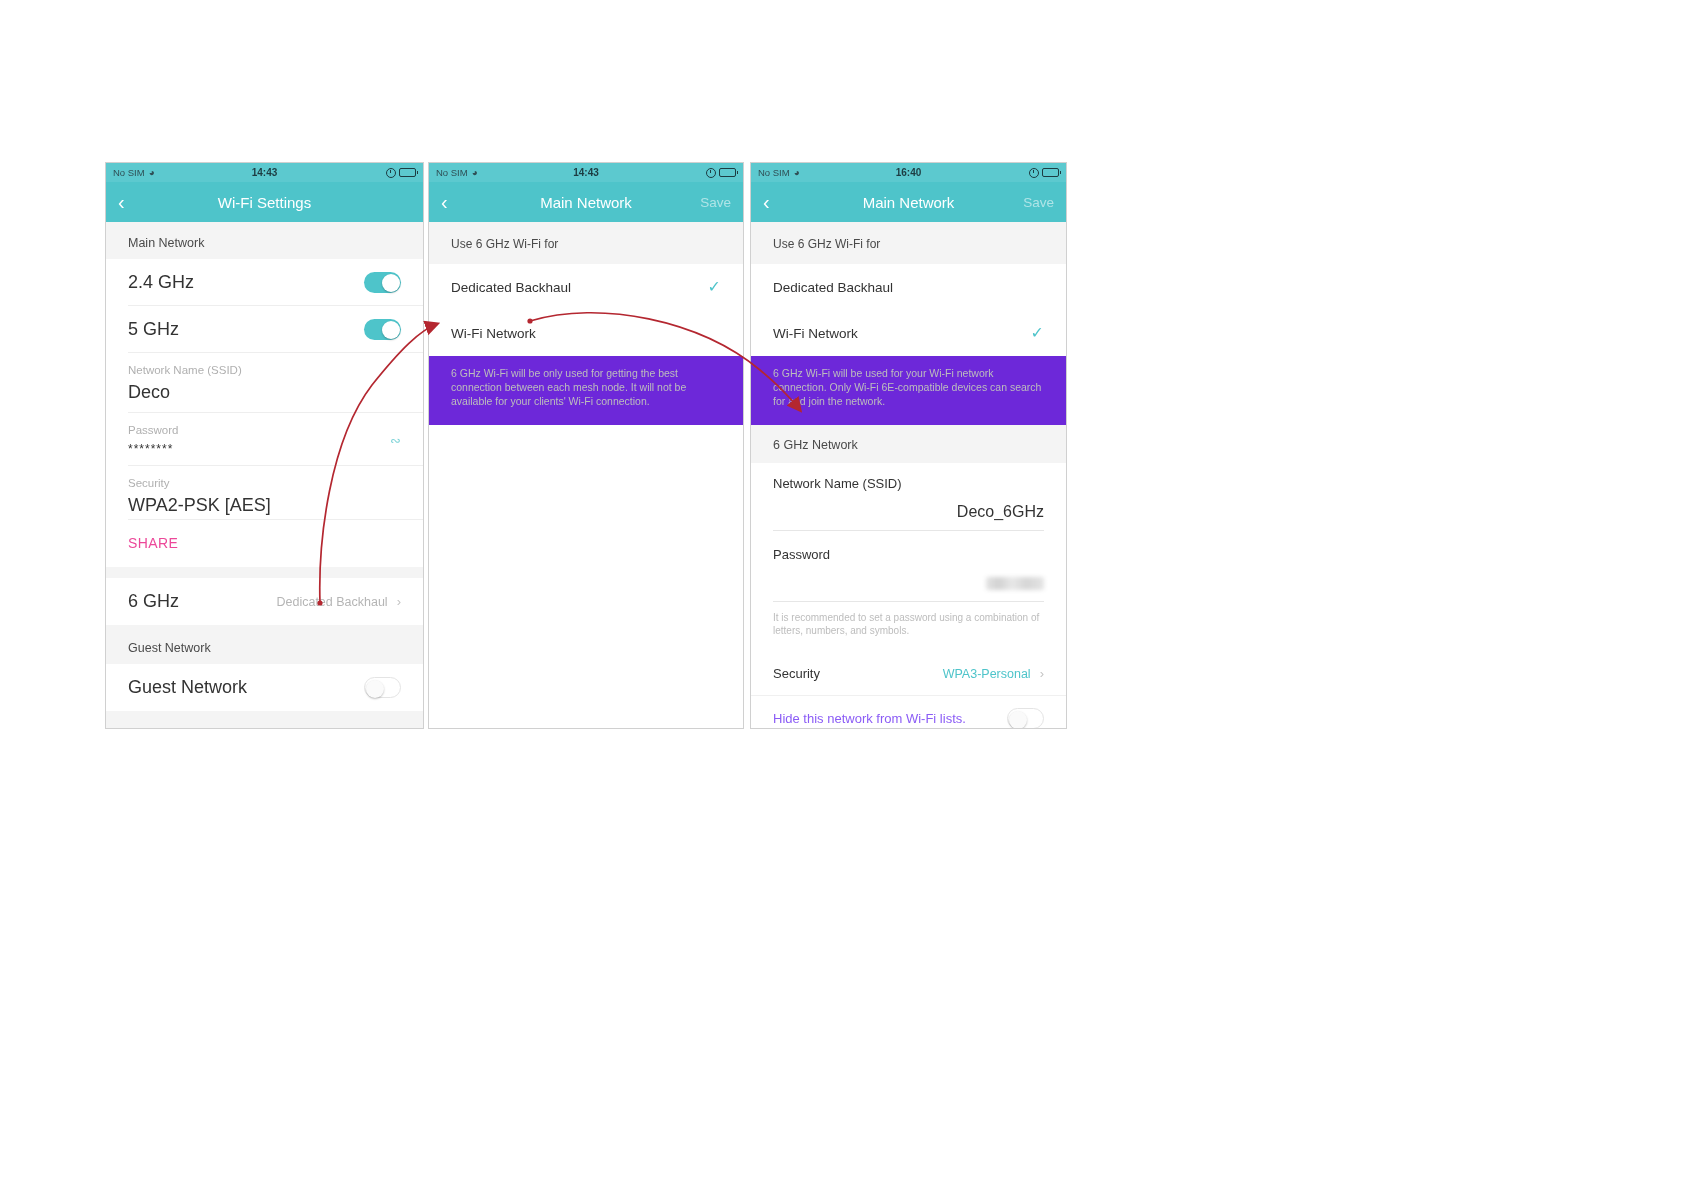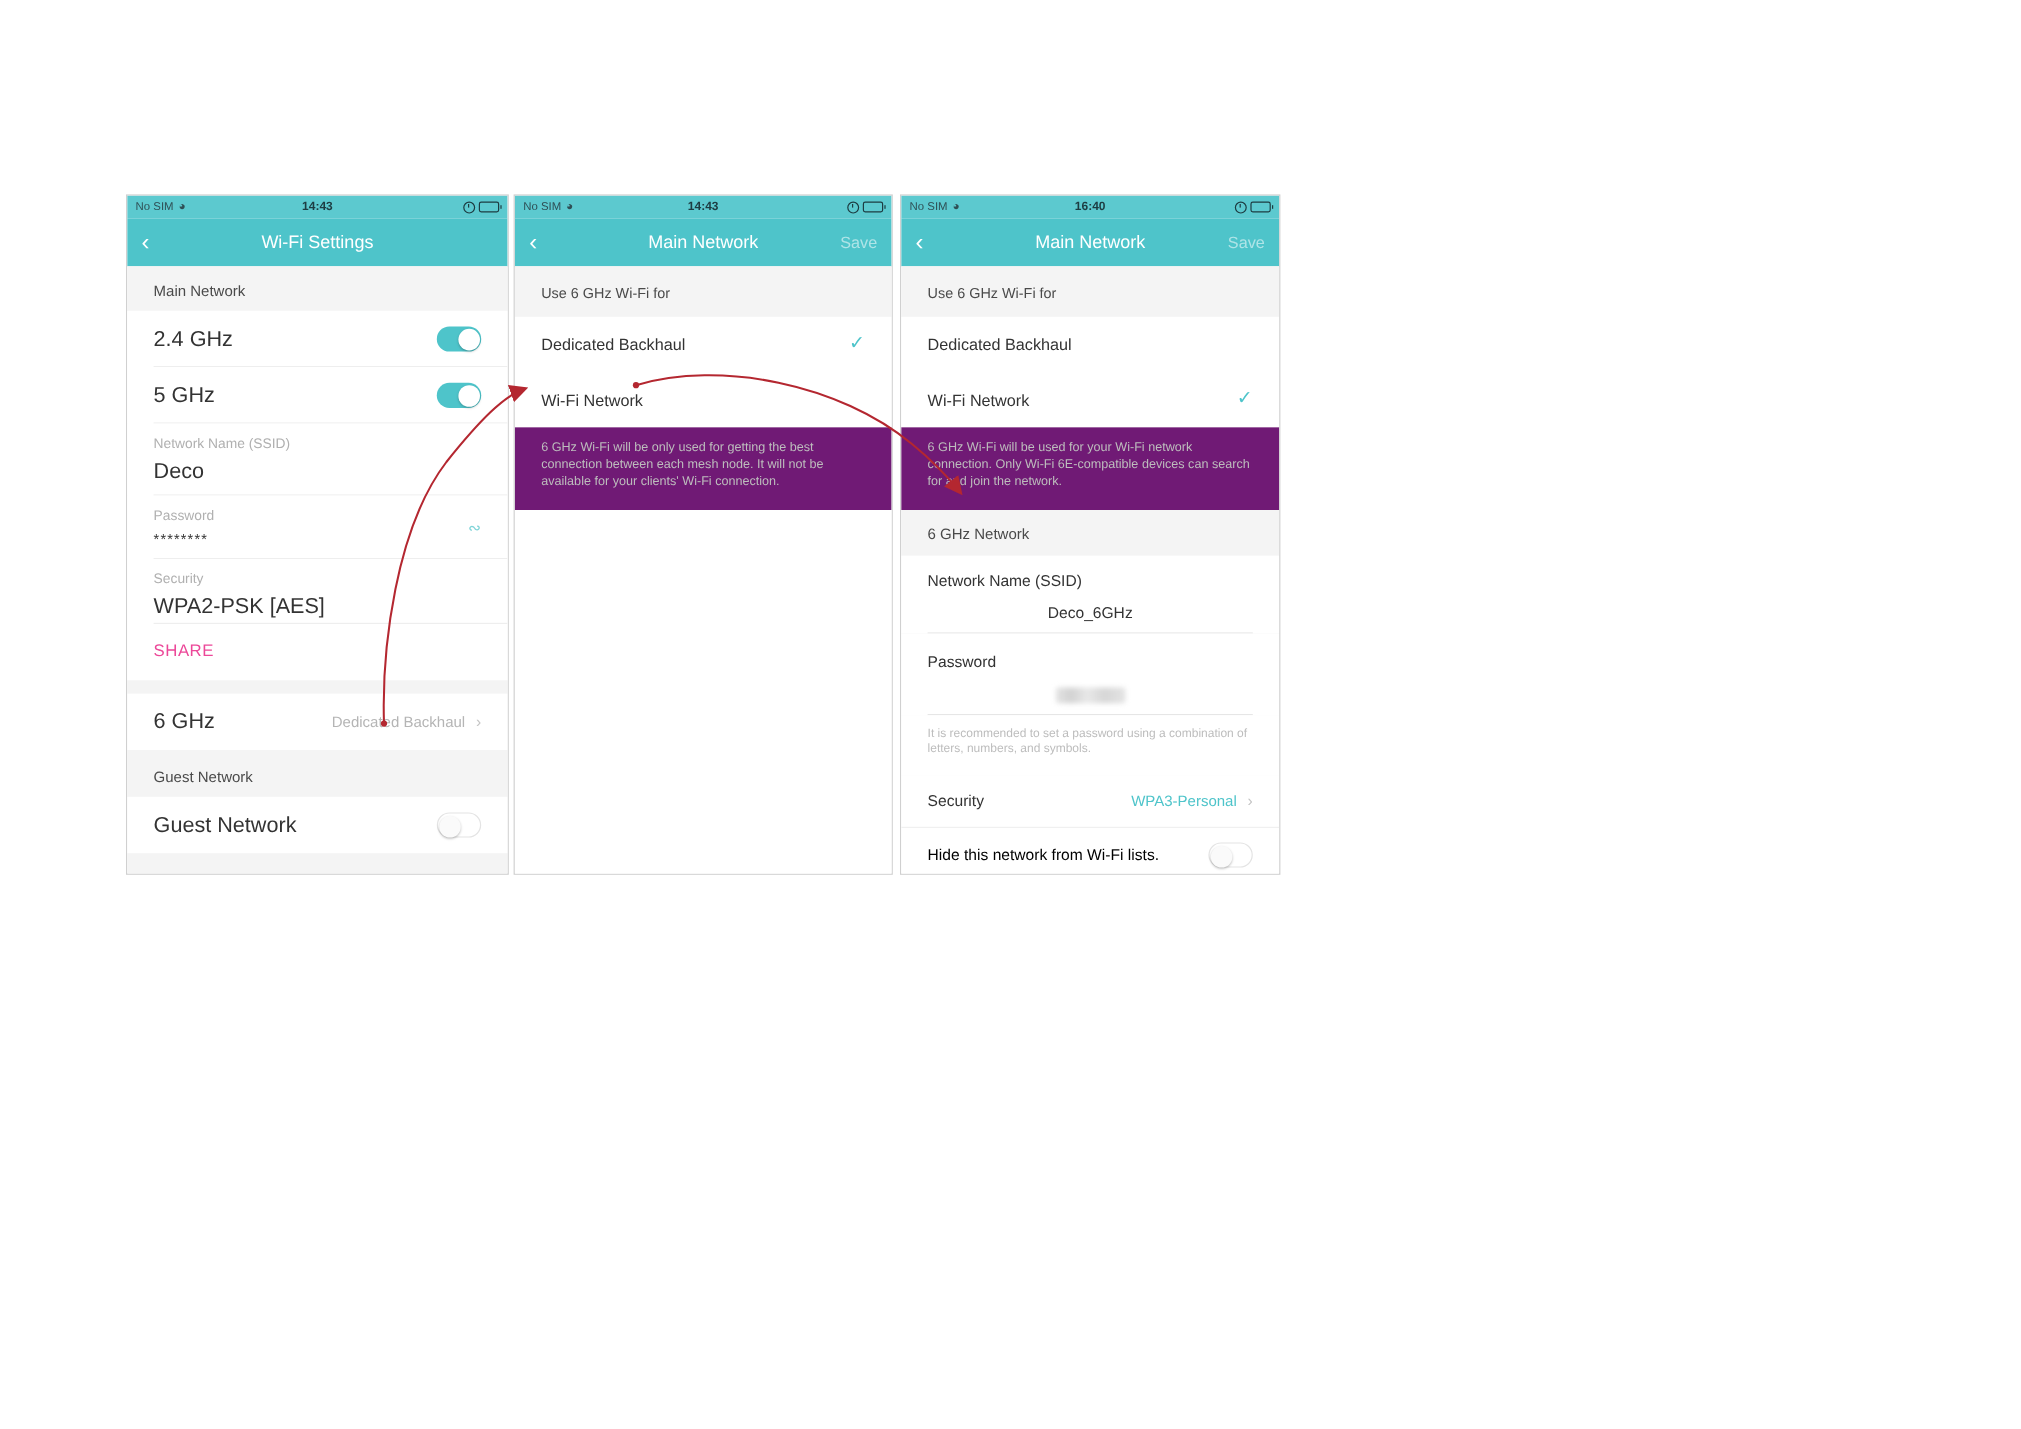--- a/index.html
+++ b/index.html
@@ -243,40 +243,40 @@
     margin-left: auto;
     color: #4ec4ca;
     font-size: 16px;
     line-height: 1;
   }
   .note {
     padding: 10px 22px 16px 22px;
     font-size: 10.5px;
     line-height: 1.35;
     color: #bdbdbd;
-    background: #701a75;
+    background: #6d28d9;
   }
   .sub-head {
     padding: 13px 22px 11px 22px;
     font-size: 12.5px;
     color: #4a4a4a;
     background: #f4f4f4;
   }
   .p3-field {
     background: #ffffff;
     padding: 13px 22px 0 22px;
   }
   .p3-field-label {
     font-size: 13px;
     color: #333333;
     margin-bottom: 12px;
   }
   .p3-input {
-    text-align: center;
-    font-size: 13px;
+    text-align: right;
+    font-size: 16px;
     color: #333333;
     padding-bottom: 9px;
     border-bottom: 1px solid #e6e6e6;
   }
   .blurred {
     display: inline-block;
     width: 58px; height: 13px;
     border-radius: 2px;
     background: linear-gradient(90deg,#e3e3e3 0%,#d2d2d2 22%,#e8e8e8 45%,#d6d6d6 70%,#e4e4e4 100%);
     filter: blur(2px);
@@ -310,21 +310,21 @@
     font-size: 12.5px;
     color: #4ec4ca;
   }
   .hide-row {
     display: flex;
     align-items: center;
     padding: 0 22px;
     height: 46px;
     background: #ffffff;
   }
-  .hide-label { font-size: 13px; color: #000000; }
+  .hide-label { font-size: 13px; color: #8b5cf6; }
 
   
   .arrows {
     position: absolute;
     left: 0; top: 0;
     width: 1684px; height: 1191px;
     pointer-events: none;
   }
 </style>
 </head>

